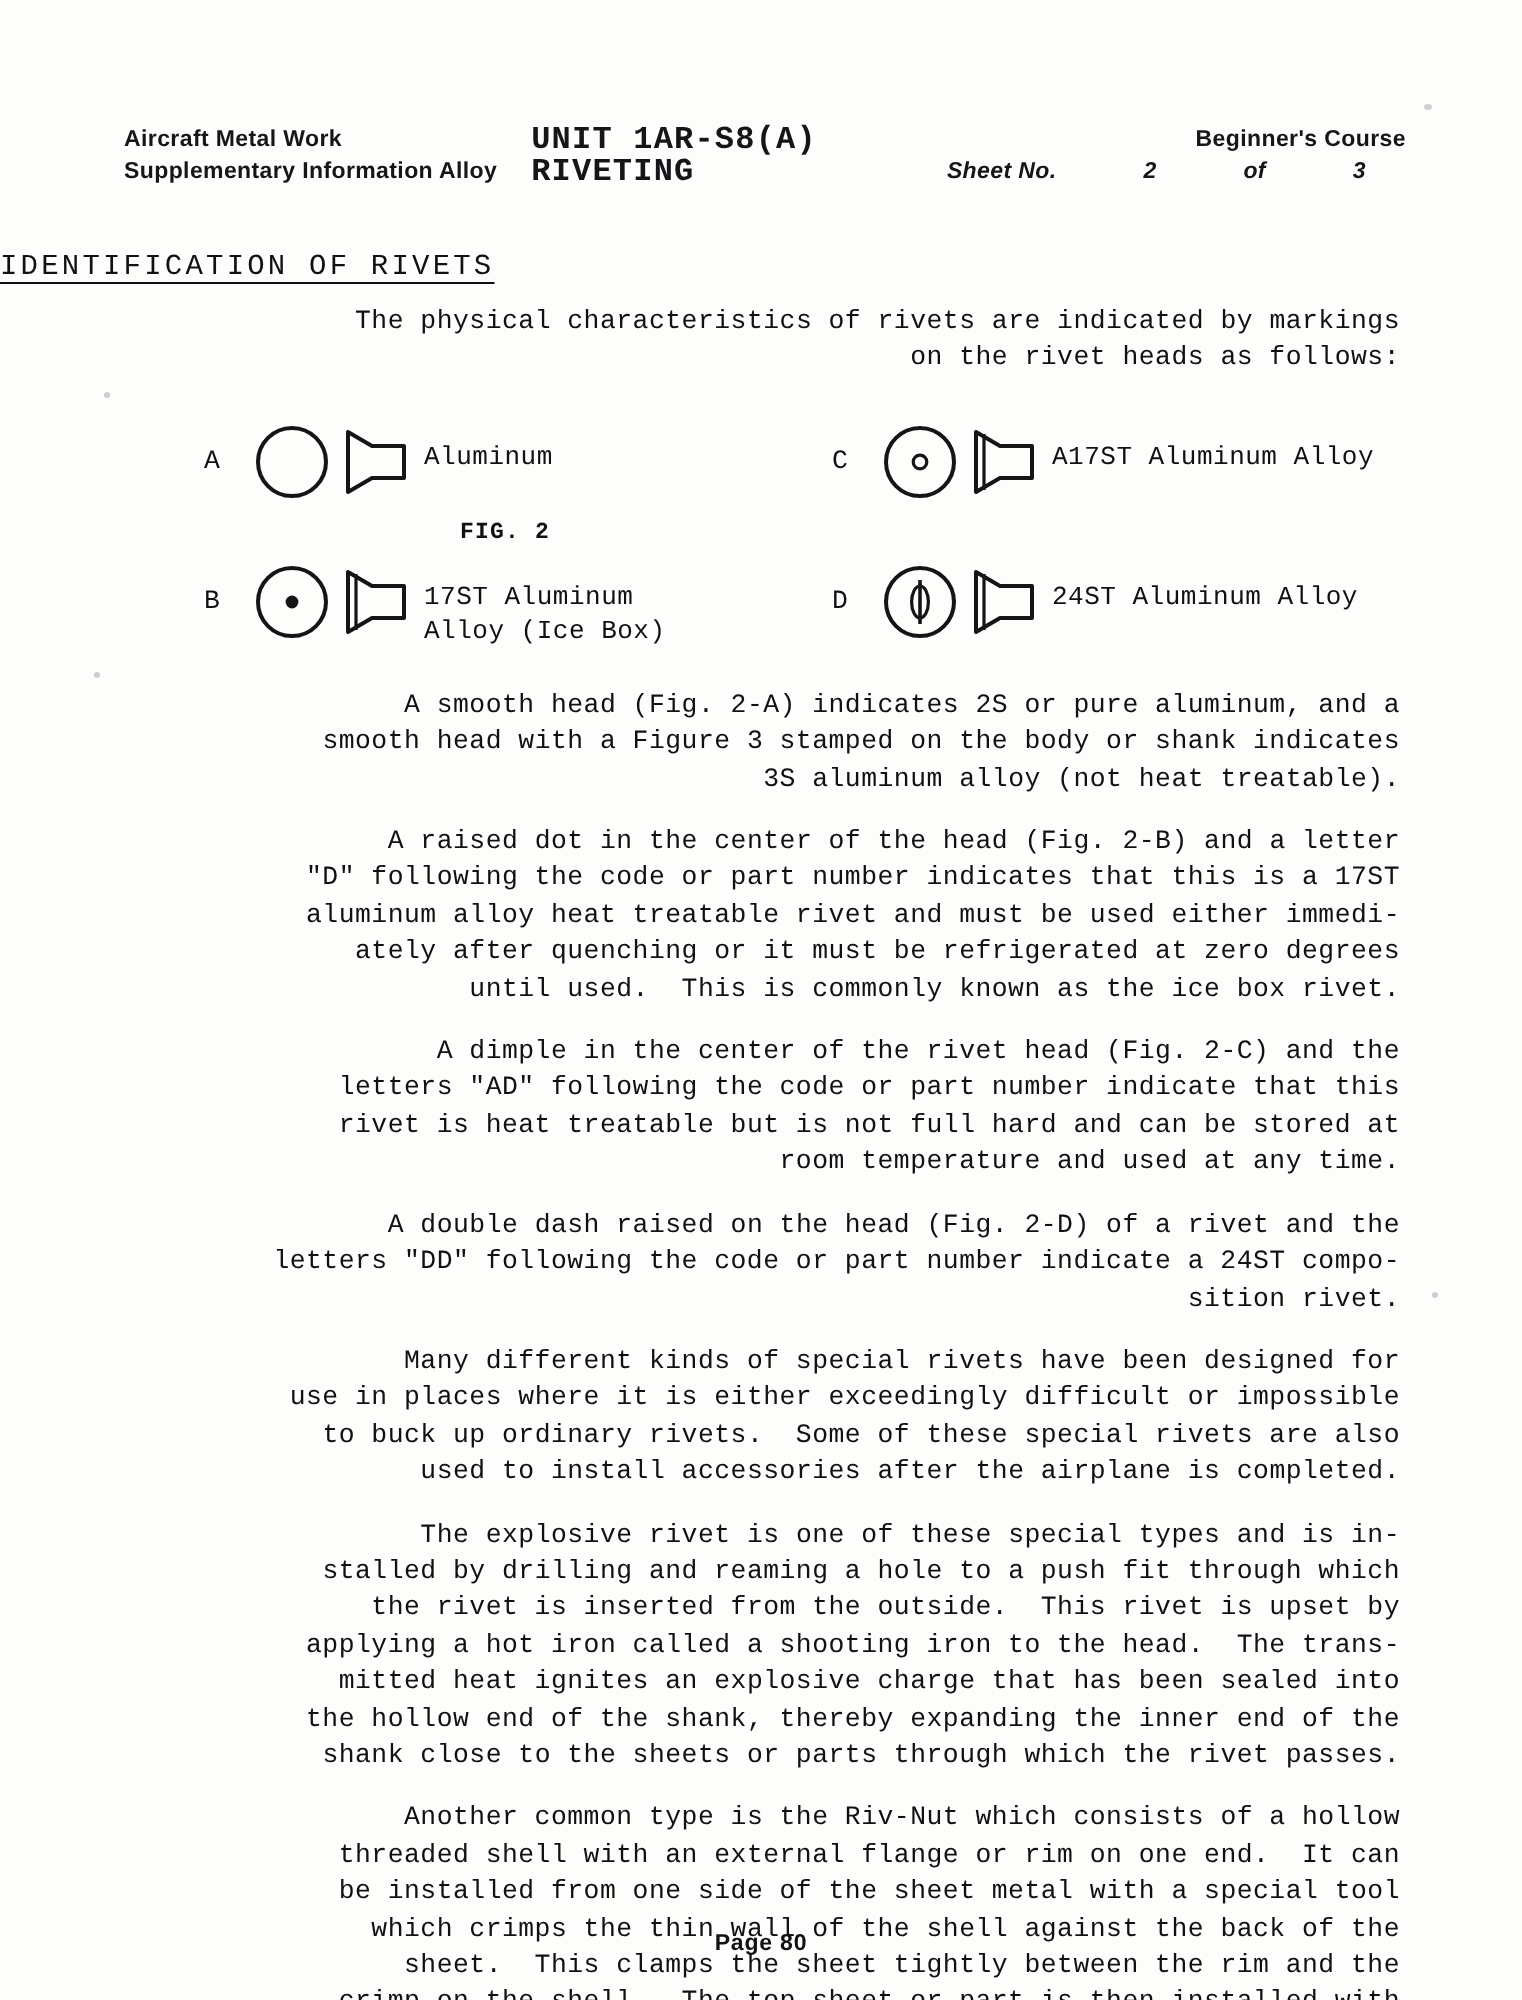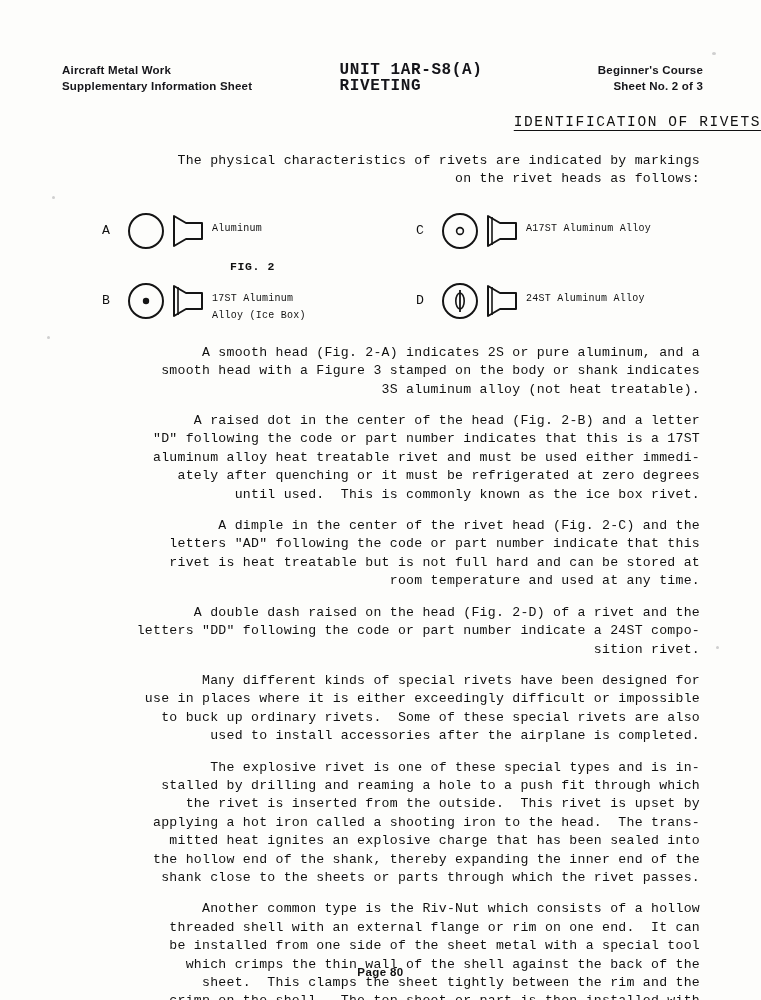--- a/index.html
+++ b/index.html
@@ -44,29 +44,29 @@
   .hdr-left { text-align: left; }
   .hdr-center {
     font-family: "Liberation Mono", monospace;
     font-size: 16px;
     line-height: 16px;
     text-align: left;
     letter-spacing: .6px;
     margin-left: -28px;
   }
   .hdr-right { text-align: right; }
-  .hdr-right .sheet-line span { margin: 0 0; }
+  .hdr-right .sheet-line span { margin: 0 20px; font-style: italic; }
 
   
   .doc-title {
     position: absolute;
-    top: 114px;
+    top: 126px;
     left: 0;
     width: 100%;
-    text-align: right;
+    text-align: left;
     font-size: 14.5px;
     letter-spacing: 1.6px;
     text-decoration: underline;
     text-underline-offset: 4px;
   }
 
   
   .body {
     position: absolute;
     top: 152px;
@@ -105,21 +105,21 @@
     width: 24px;
     flex: none;
   }
   .rv-art {
     width: 86px;
     height: 46px;
     flex: none;
     position: relative;
   }
   .rv-label {
-    font-size: 10px;
+    font-size: 13px;
     line-height: 17.5px;
     letter-spacing: .25px;
     padding-top: 12px;
     white-space: pre-line;
   }
   .fig-caption {
     position: absolute;
     left: 162px;
     top: 58px;
     font-family: Liberation Mono, monospace;
@@ -153,21 +153,21 @@
 <div class="page">
 
   <div class="speck" style="left:712px;top:52px;width:4px;height:3px;"></div>
   <div class="speck" style="left:52px;top:196px;width:3px;height:3px;"></div>
   <div class="speck" style="left:47px;top:336px;width:3px;height:3px;"></div>
   <div class="speck" style="left:716px;top:646px;width:3px;height:3px;"></div>
 
   <div class="header">
     <div class="hdr-col hdr-left">
       <div>Aircraft Metal Work</div>
-      <div>Supplementary Information Sheet</div>
+      <div>Supplementary Information Alloy</div>
     </div>
     <div class="hdr-col hdr-center">
       <div>UNIT  1AR-S8(A)</div>
       <div>RIVETING</div>
     </div>
     <div class="hdr-col hdr-right">
       <div>Beginner's Course</div>
       <div class="sheet-line">
         <span>Sheet No.</span>
         <span>2</span>

